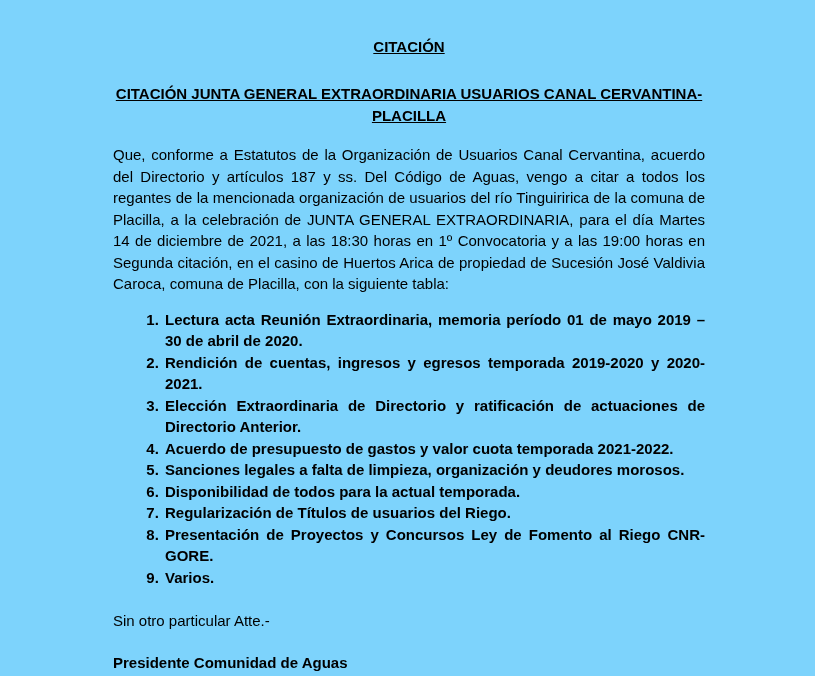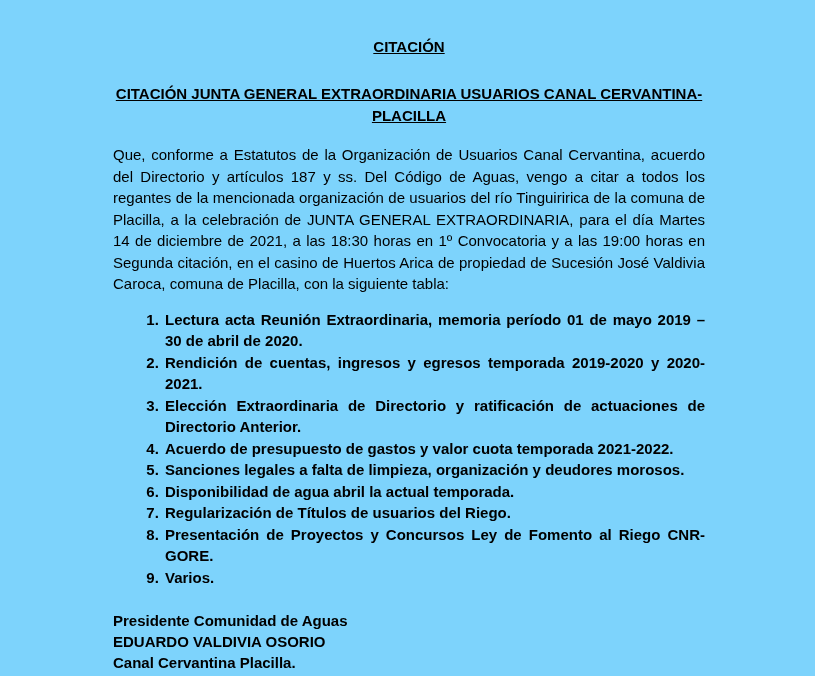--- a/index.html
+++ b/index.html
@@ -73,26 +73,27 @@
   <h2 class="doc-heading">CITACIÓN JUNTA GENERAL EXTRAORDINARIA USUARIOS CANAL CERVANTINA-PLACILLA</h2>
 
   <p class="body-paragraph">Que, conforme a Estatutos de la Organización de Usuarios Canal Cervantina, acuerdo del Directorio y artículos 187 y ss. Del Código de Aguas, vengo a citar a todos los regantes de la mencionada organización de usuarios del río Tinguiririca de la comuna de Placilla, a la celebración de JUNTA GENERAL EXTRAORDINARIA, para el día Martes 14 de diciembre de 2021, a las 18:30 horas en 1º Convocatoria y a las 19:00 horas en Segunda citación, en el casino de Huertos Arica de propiedad de Sucesión José Valdivia Caroca, comuna de Placilla, con la siguiente tabla:</p>
 
   <ol class="agenda-list">
     <li>Lectura acta Reunión Extraordinaria, memoria período 01 de mayo 2019 – 30 de abril de 2020.</li>
     <li>Rendición de cuentas, ingresos y egresos temporada 2019-2020 y 2020-2021.</li>
     <li>Elección Extraordinaria de Directorio y ratificación de actuaciones de Directorio Anterior.</li>
     <li>Acuerdo de presupuesto de gastos y valor cuota temporada 2021-2022.</li>
     <li>Sanciones legales a falta de limpieza, organización y deudores morosos.</li>
-    <li>Disponibilidad de agua abril la actual temporada.</li>
+    <li>Disponibilidad de todos para la actual temporada.</li>
     <li>Regularización de Títulos de usuarios del Riego.</li>
     <li>Presentación de Proyectos y Concursos Ley de Fomento al Riego CNR-GORE.</li>
     <li>Varios.</li>
   </ol>
 
+  <p class="closing-line">Sin otro particular Atte.-</p>
 
   <div class="signature-block">
     <p>Presidente Comunidad de Aguas</p>
     <p>EDUARDO VALDIVIA OSORIO</p>
     <p>Canal Cervantina Placilla.</p>
     <p>25 nov.- 2118</p>
   </div>
 
 </div>
 

